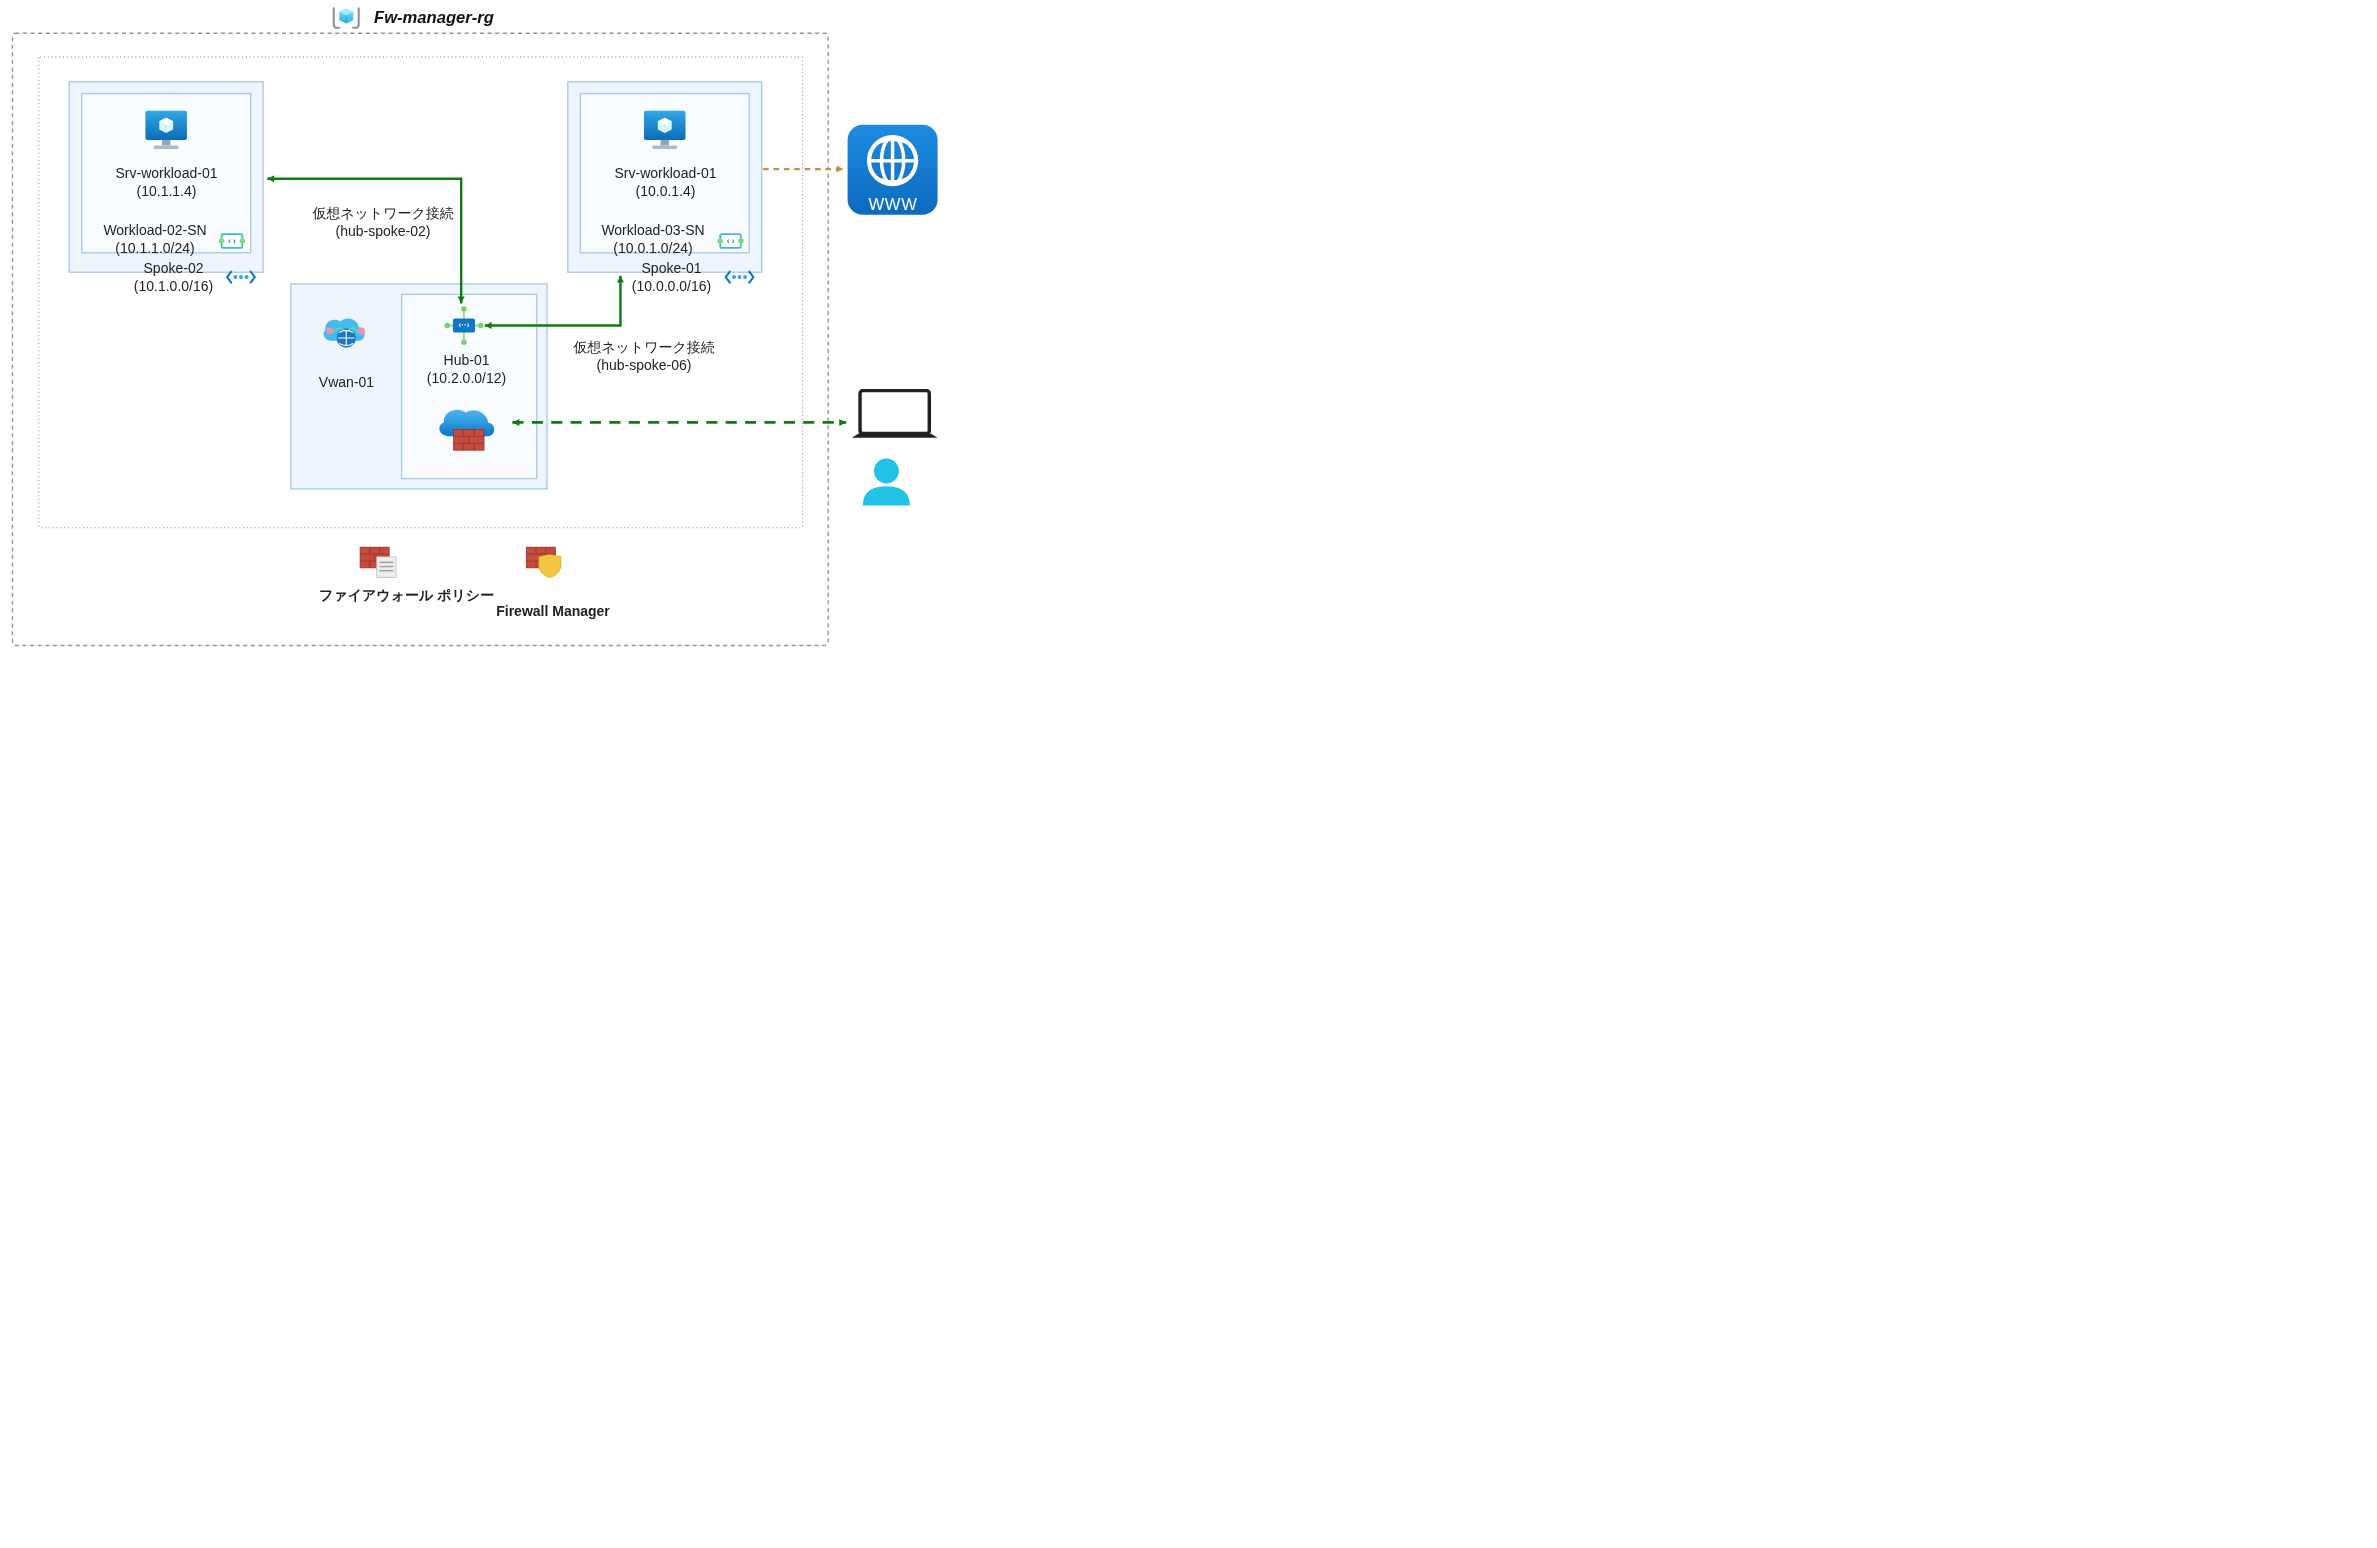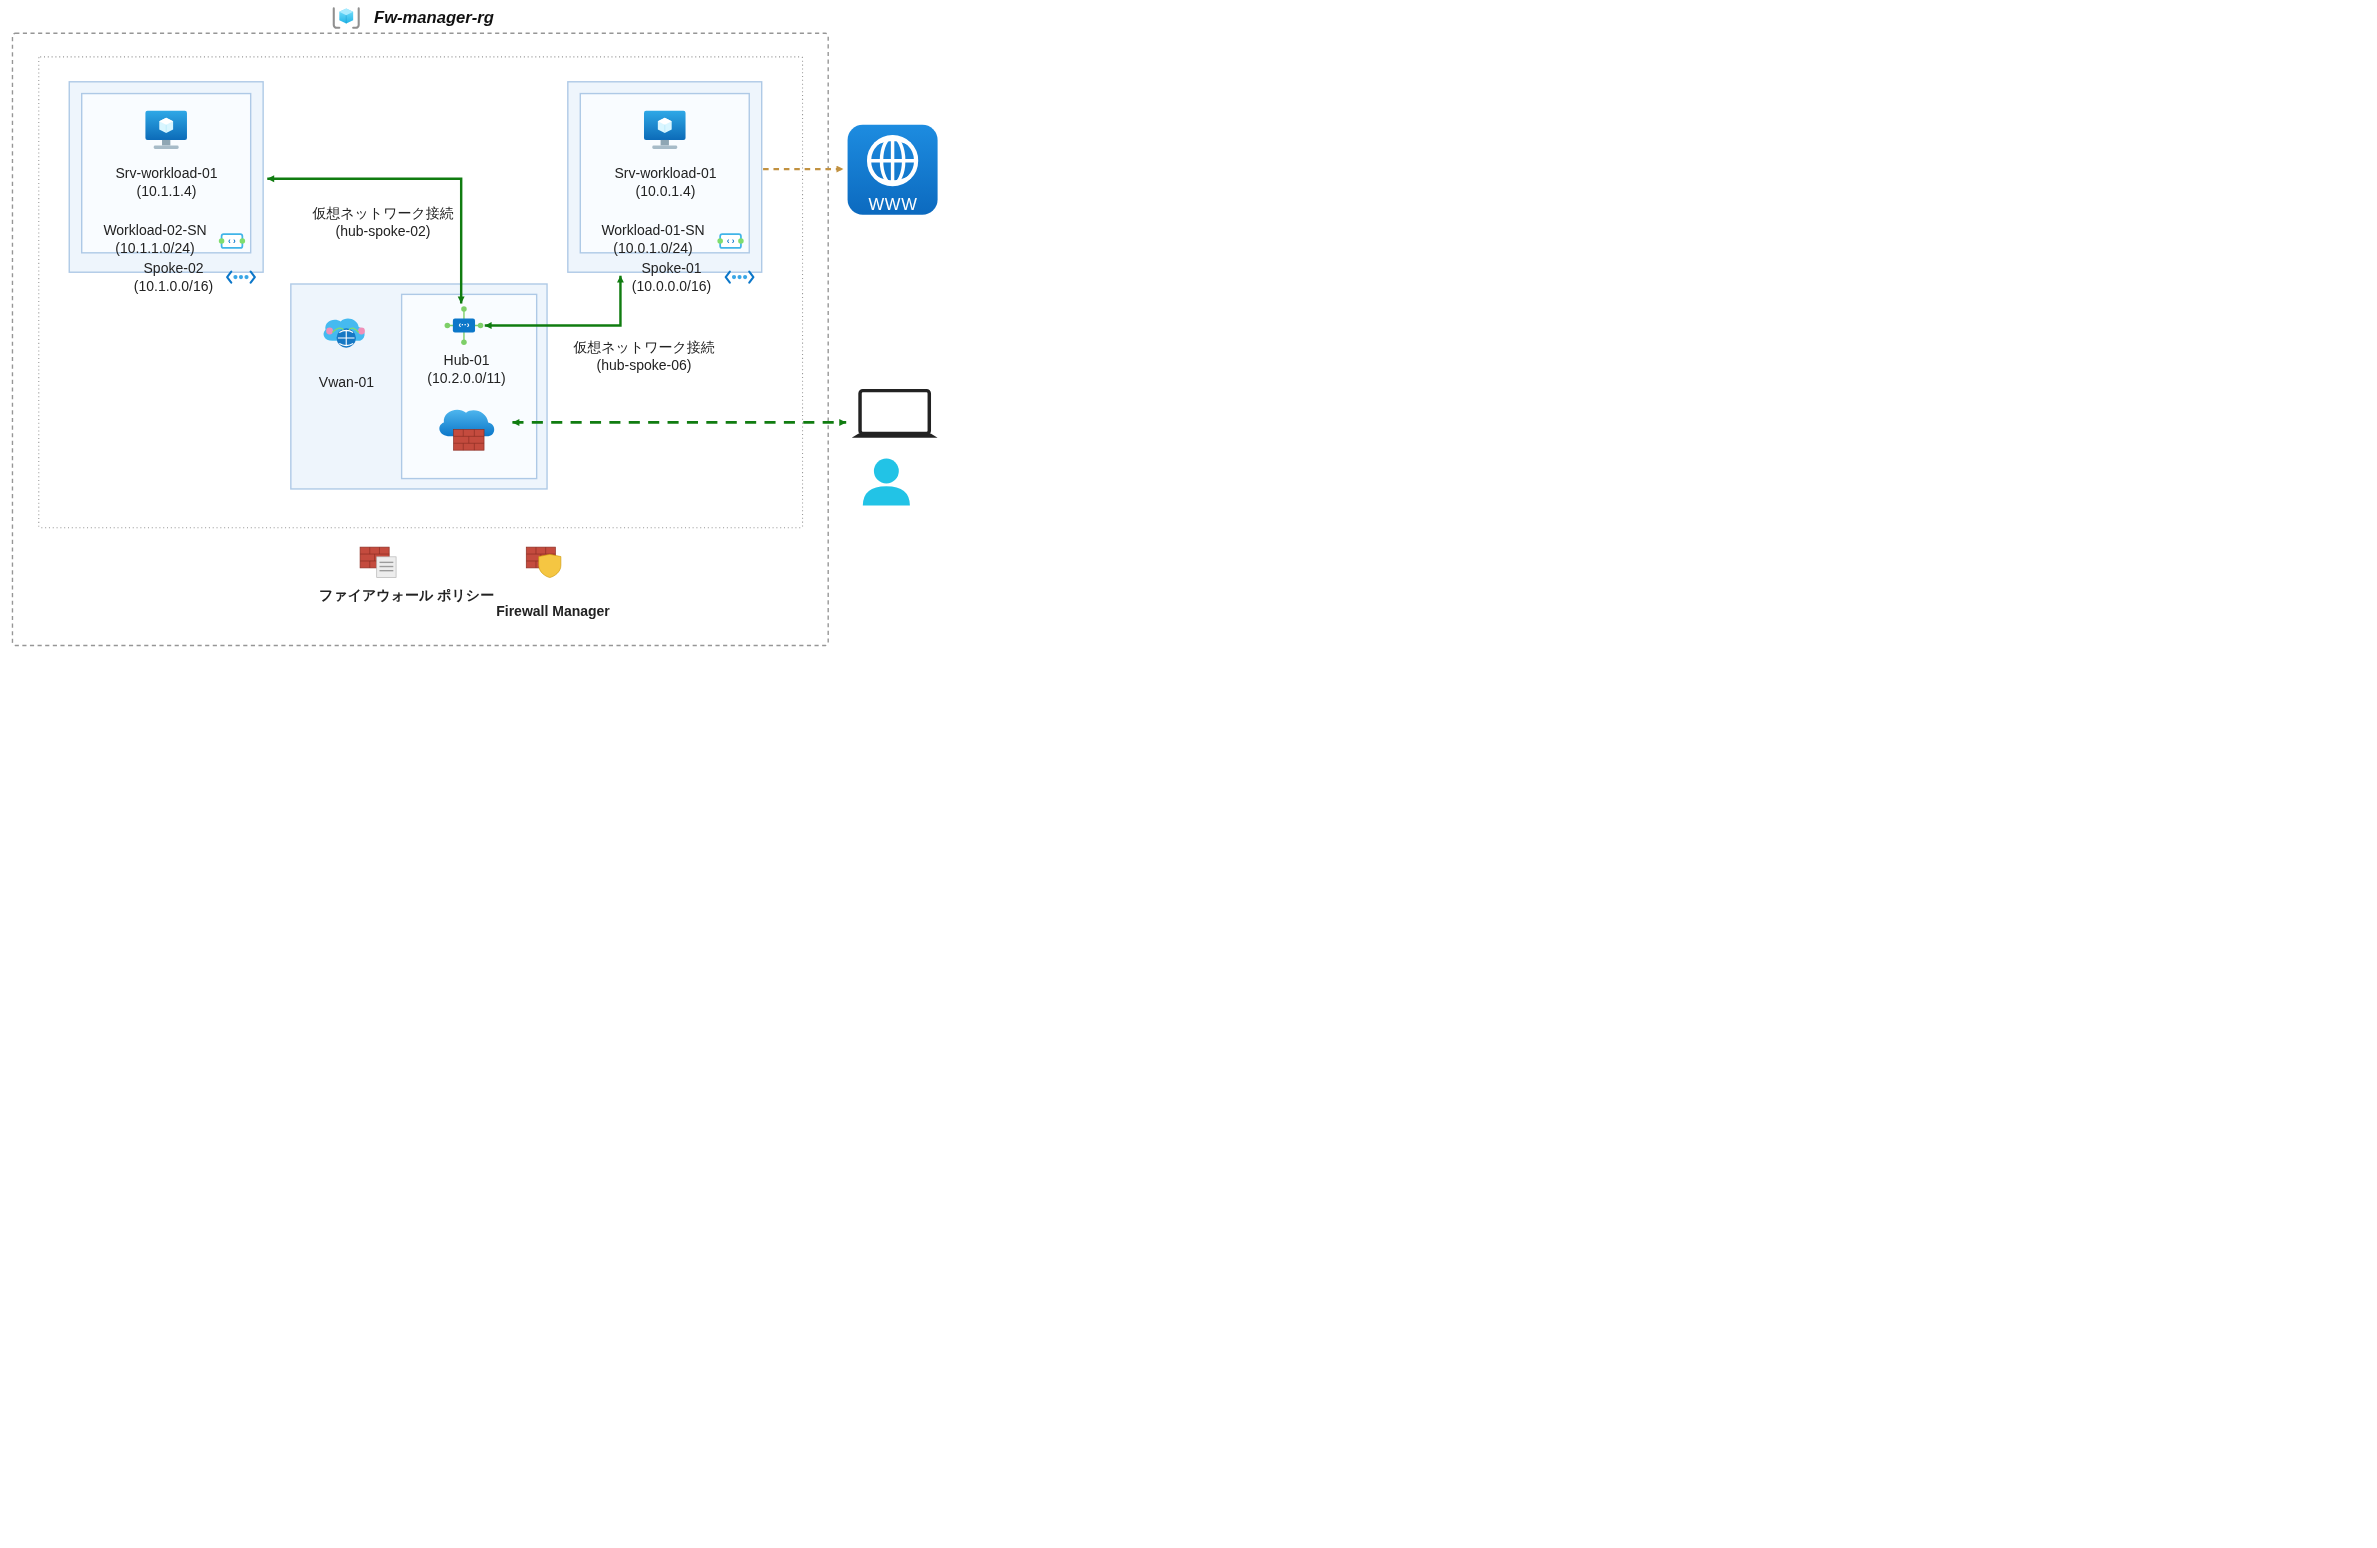--- a/index.html
+++ b/index.html
@@ -261,32 +261,32 @@
 <div class="lbl" style="left:125px; top:260px; width:97px;">
   <span>Spoke-02</span><br>
   <span>(10.1.0.0/16)</span>
 </div>
 
 <div class="lbl" style="left:603px; top:165px; width:125px;">
   <span>Srv-workload-01</span><br>
   <span>(10.0.1.4)</span>
 </div>
 <div class="lbl" style="left:594px; top:222px; width:118px;">
-  <span>Workload-01-SN</span><br>
+  <span>Workload-03-SN</span><br>
   <span>(10.0.1.0/24)</span>
 </div>
 <div class="lbl" style="left:623px; top:260px; width:97px;">
   <span>Spoke-01</span><br>
   <span>(10.0.0.0/16)</span>
 </div>
 
 <div class="lbl" style="left:312px; top:374px; width:69px;">Vwan-01</div>
 <div class="lbl" style="left:425px; top:352px; width:83px;">
   <span>Hub-01</span><br>
-  <span>(10.2.0.0/11)</span>
+  <span>(10.2.0.0/12)</span>
 </div>
 
 <div class="lbl" style="left:307px; top:205px; width:152px;">
   <span>仮想ネットワーク接続</span><br>
   <span>(hub-spoke-02)</span>
 </div>
 <div class="lbl" style="left:568px; top:339px; width:152px;">
   <span>仮想ネットワーク接続</span><br>
   <span>(hub-spoke-06)</span>
 </div>

